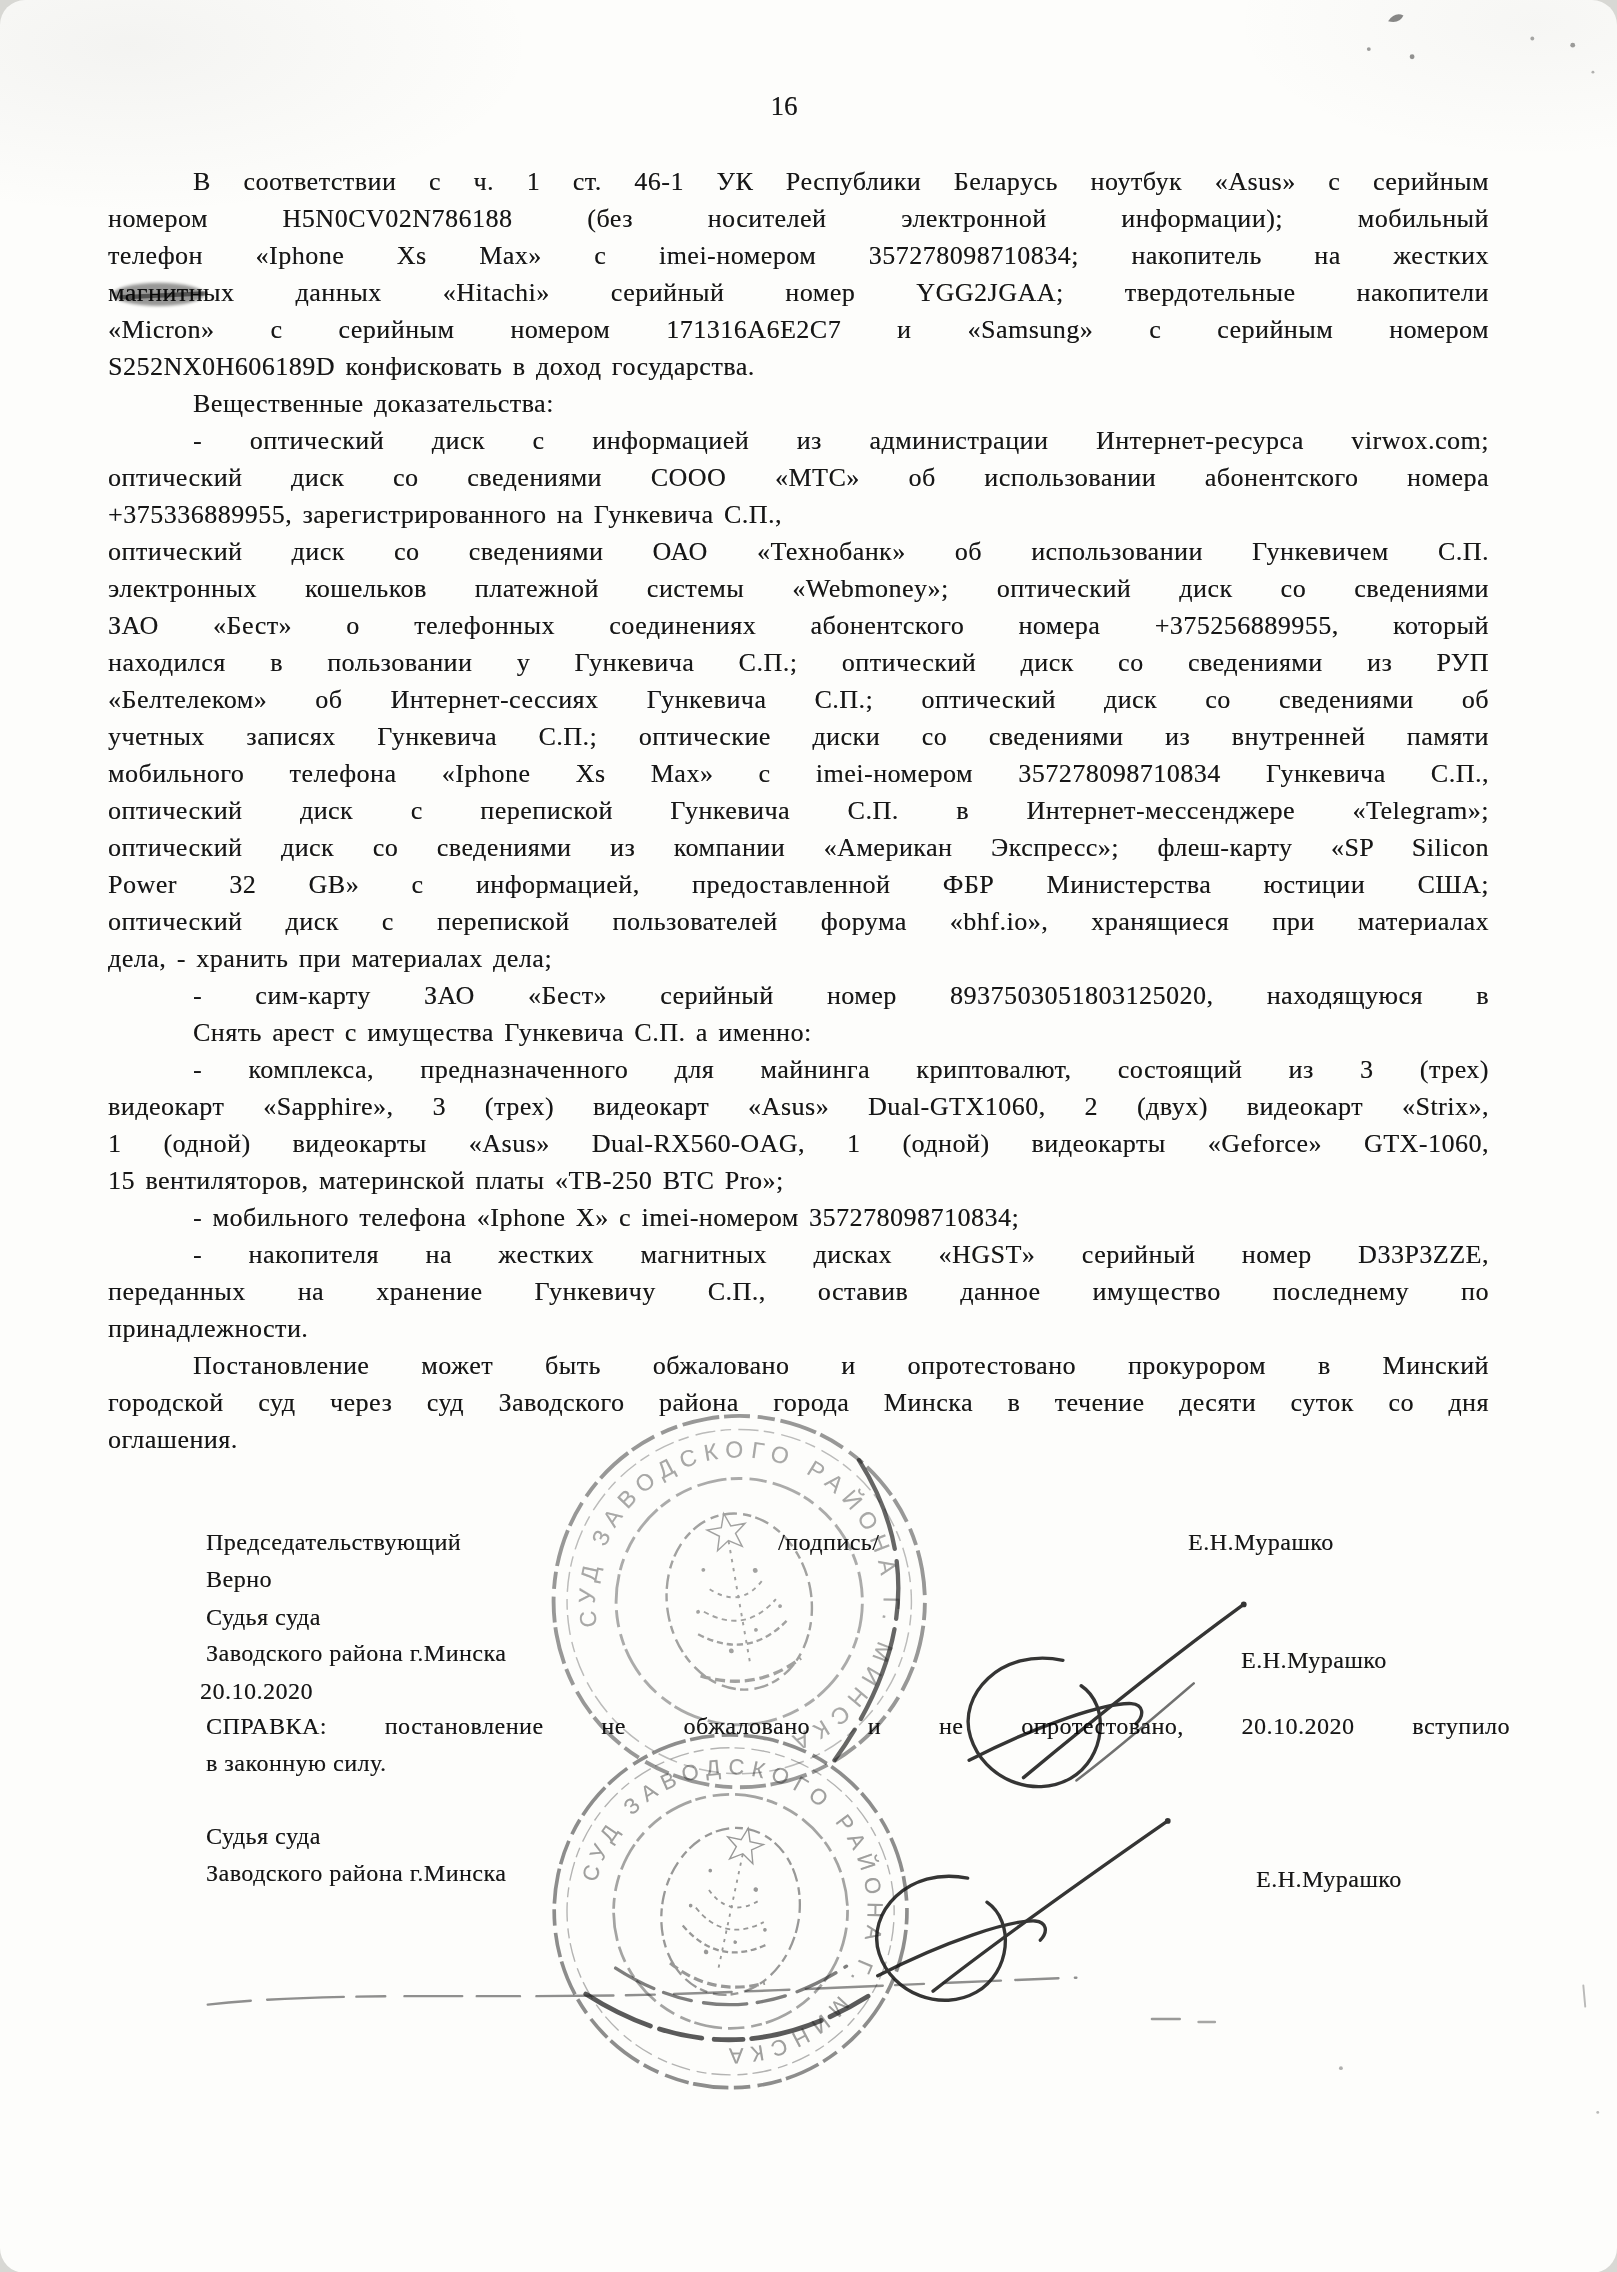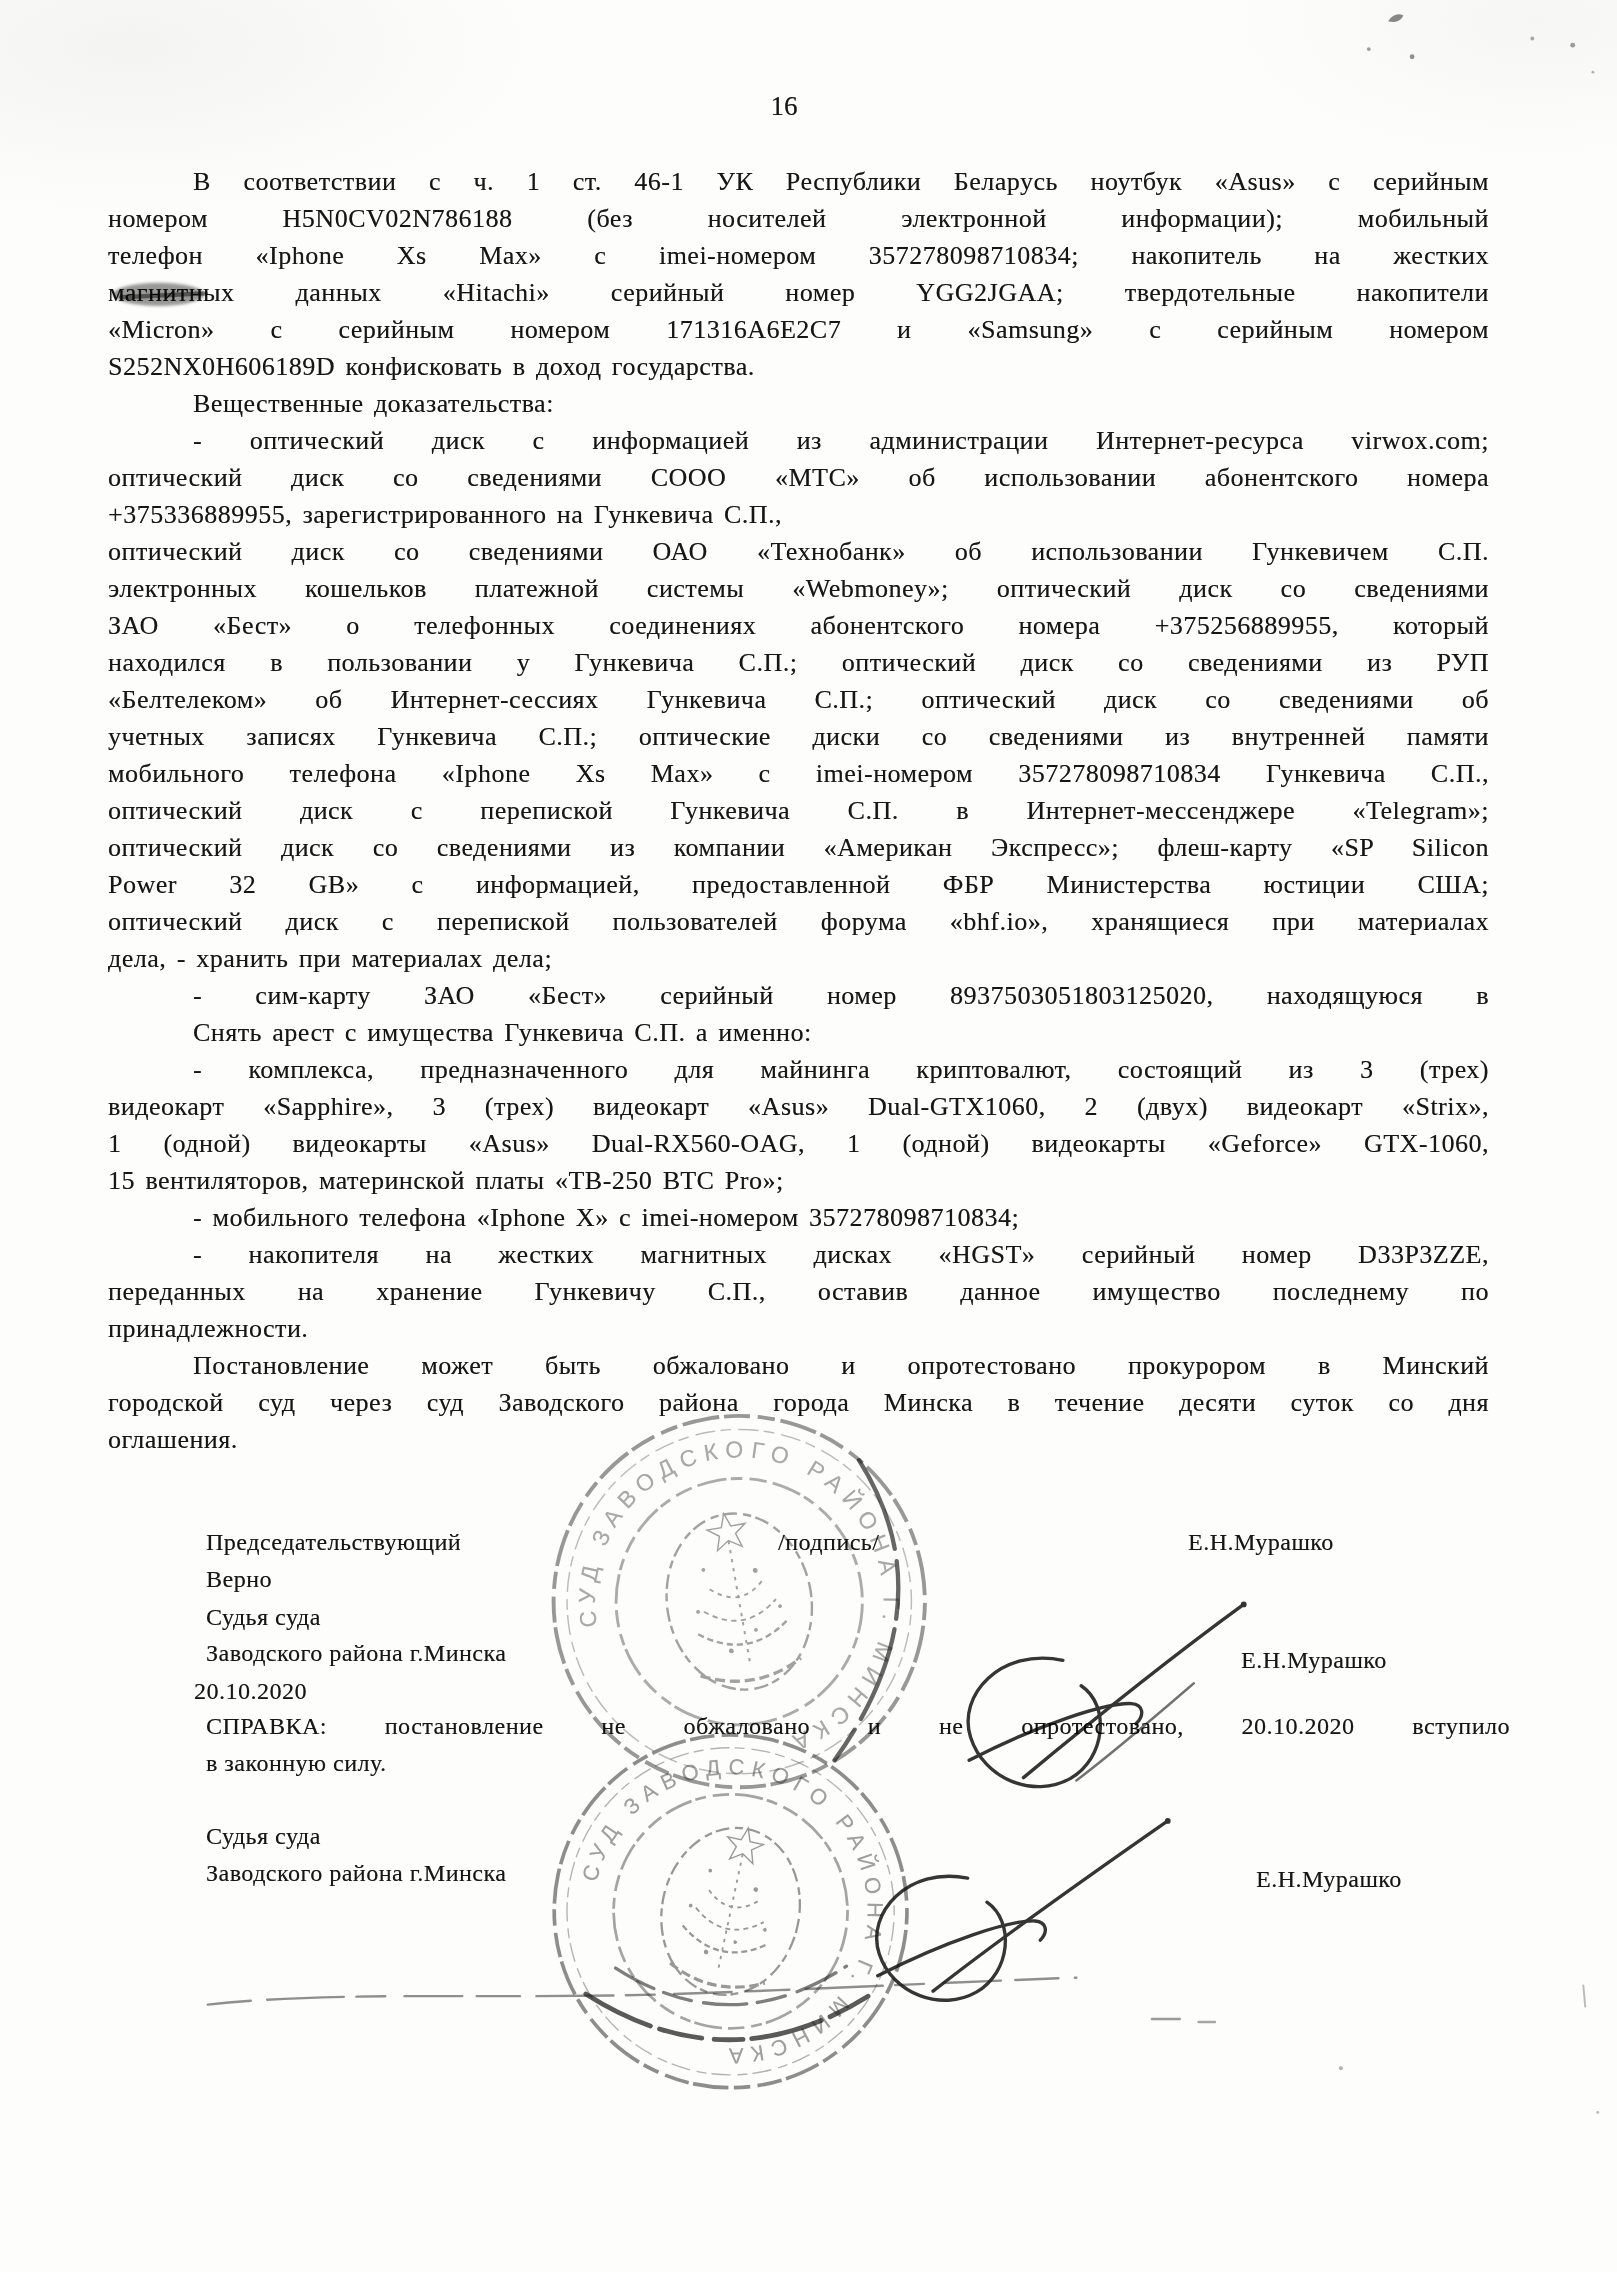--- a/index.html
+++ b/index.html
@@ -7,20 +7,21 @@
   html, body { margin: 0; padding: 0; background: #d8d8d4; }
   .page {
     position: relative;
     width: 1617px; height: 2273px;
     margin: 0 auto;
     background: #fdfdfb;
     overflow: hidden;
     font-family: "Liberation Serif", "DejaVu Serif", serif;
     color: #161616;
     text-shadow: 0.2px 0.3px 0.4px rgba(25,25,25,0.5);
+    border-radius: 25px;
   }
   .page::before {
     content: "";
     position: absolute; inset: 0;
     background:
       radial-gradient(ellipse 577px 240px at 8% 2%, rgba(120,120,115,0.07), transparent 70%),
       radial-gradient(ellipse 433px 192px at 95% 1%, rgba(120,120,115,0.05), transparent 70%);
     pointer-events: none;
   }
   .page-number {
@@ -94,21 +95,21 @@
   </div>
 
   <div class="sig" style="left:206px;  top:1526px;">Председательствующий</div>
   <div class="sig" style="left:778px; top:1526px;">/подпись/</div>
   <div class="sig" style="left:1188px; top:1526px;">Е.Н.Мурашко</div>
 
   <div class="sig" style="left:206px;  top:1563px;">Верно</div>
   <div class="sig" style="left:206px;  top:1601px;">Судья суда</div>
   <div class="sig" style="left:206px;  top:1637px;">Заводского района г.Минска</div>
   <div class="sig" style="left:1241px; top:1644px;">Е.Н.Мурашко</div>
-  <div class="sig" style="left:194px;  top:1675px;">20.10.2020</div>
+  <div class="sig" style="left:200px;  top:1675px;">20.10.2020</div>
 
   <div class="sig just" style="left:206px; top:1710px;">СПРАВКА: постановление не обжаловано и не опротестовано, 20.10.2020 вступило</div>
   <div class="sig" style="left:206px;  top:1747px;">в законную силу.</div>
 
   <div class="sig" style="left:206px;  top:1820px;">Судья суда</div>
   <div class="sig" style="left:206px;  top:1857px;">Заводского района г.Минска</div>
   <div class="sig" style="left:1256px; top:1863px;">Е.Н.Мурашко</div>
 
   <svg class="overlay" viewBox="0 0 3362 4725">
     <defs>

